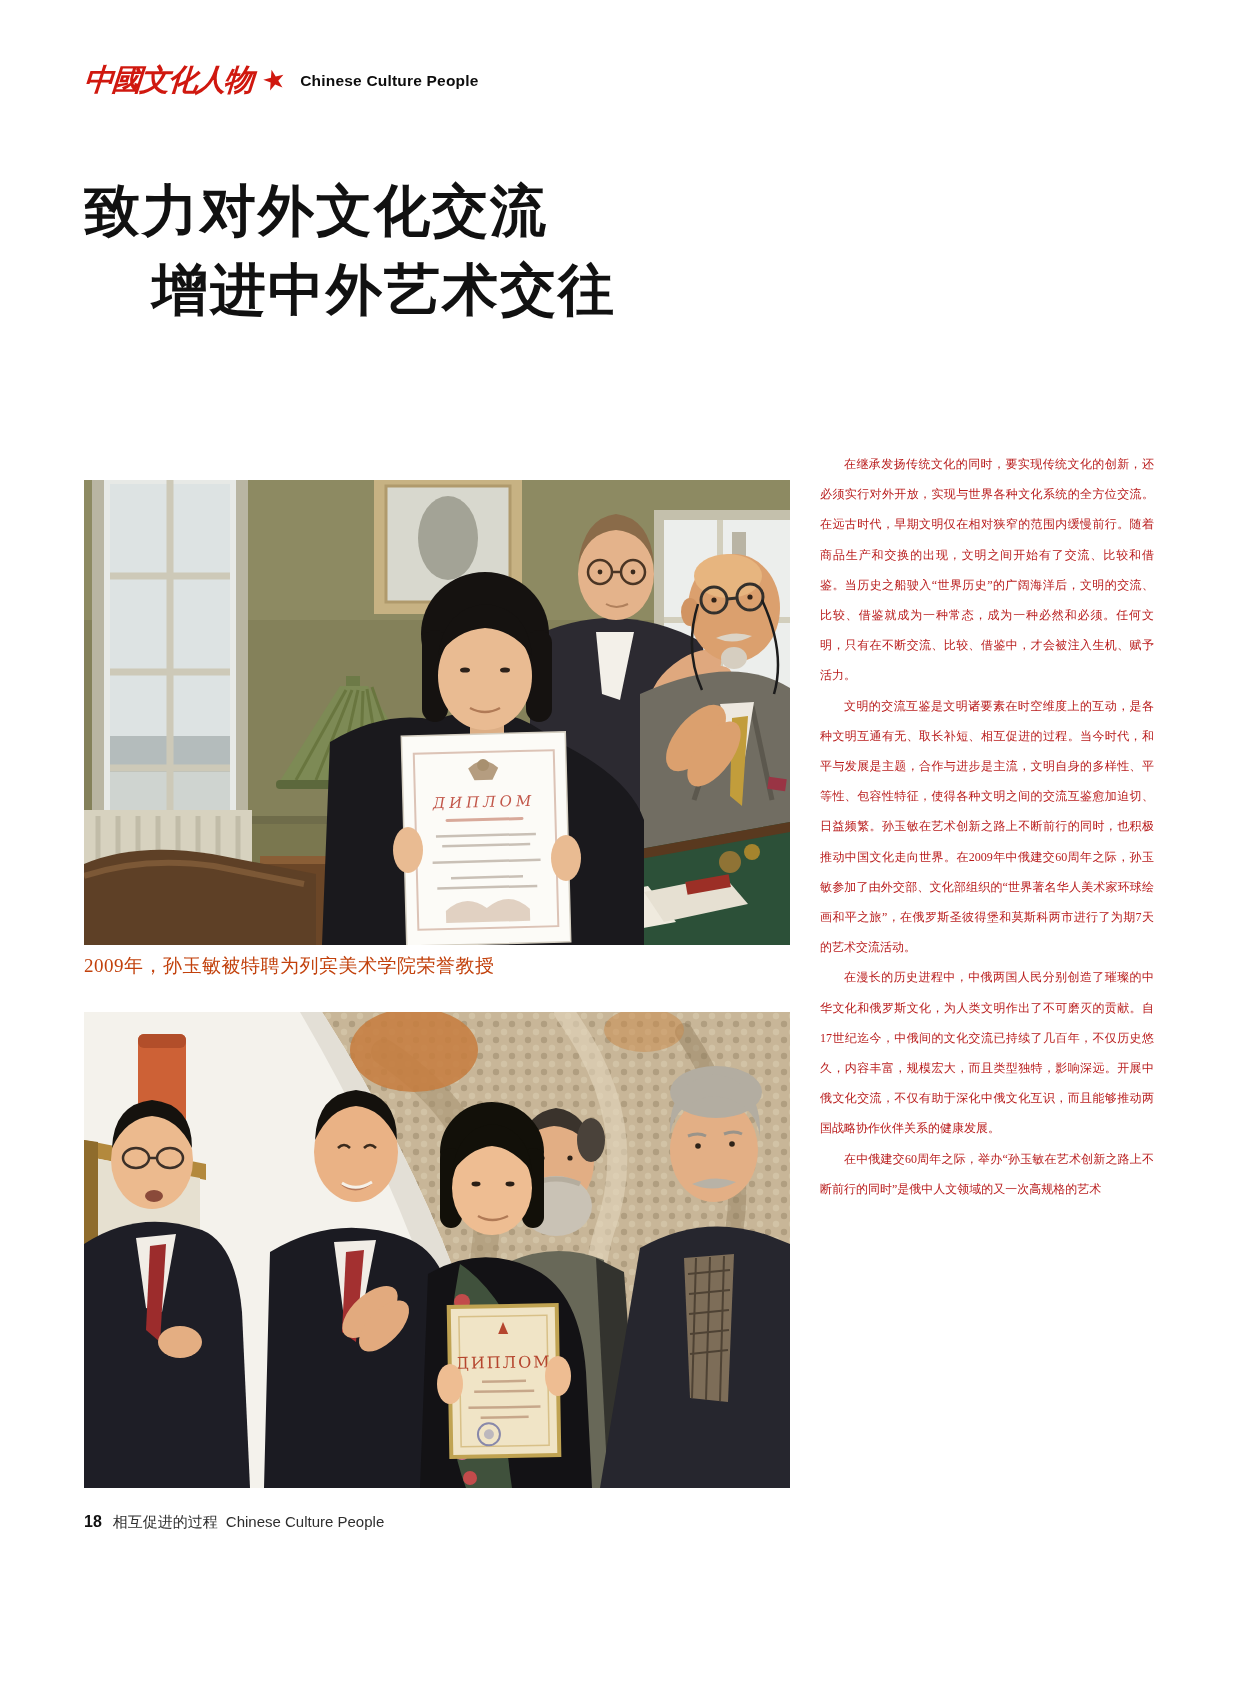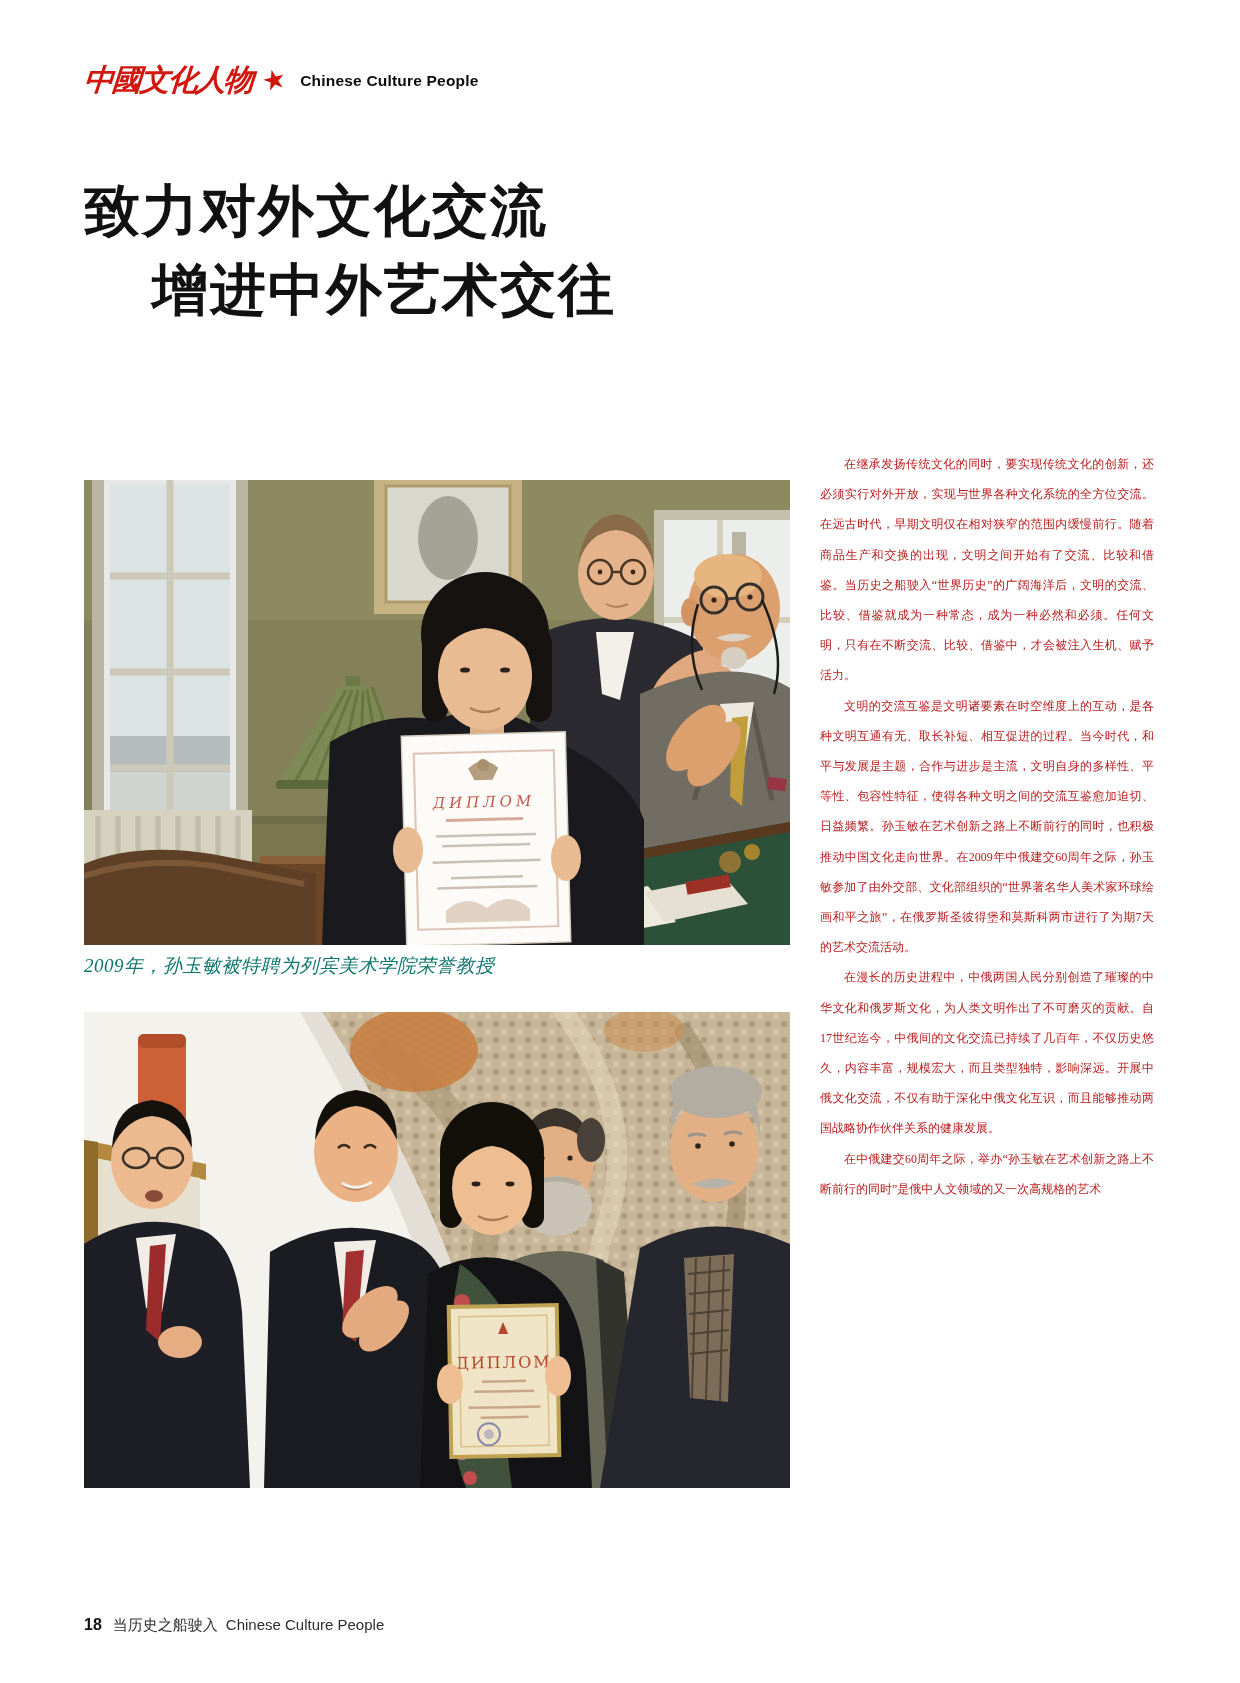--- a/index.html
+++ b/index.html
@@ -20,33 +20,33 @@
             font-size:56px;line-height:79px;letter-spacing:2px;white-space:nowrap;}
   .hl2{display:block;margin-left:68px;}
 
   
   .photo{position:absolute;left:84px;width:706px;margin:0;padding:0;overflow:hidden;background:#ddd;}
   .photo1{top:480px;height:465px;}
   .photo2{top:1012px;height:476px;}
   .photo svg{display:block;}
 
   
-  .caption{position:absolute;left:84px;color:#0f766e;font-family:"Liberation Serif",serif;
-           font-style:italic;font-size:19px;letter-spacing:0.5px;white-space:nowrap;}
+  .caption{position:absolute;left:84px;color:#c2410c;font-family:"Liberation Serif",serif;
+           font-size:19px;letter-spacing:0.5px;white-space:nowrap;}
   .cap1{top:953px;}
   .cap2{top:1496px;}
 
   
   .article-col{position:absolute;left:820px;top:449px;width:334px;color:#b91c1c;
                font-family:"Liberation Serif",serif;font-size:12px;line-height:30.2px;
                text-align:justify;}
   .article-col p{margin:0;text-indent:2em;}
 
   
-  .pagefooter{position:absolute;left:84px;top:1616px;font-family:"Liberation Sans",sans-serif;
+  .pagefooter{position:absolute;left:84px;top:1513px;font-family:"Liberation Sans",sans-serif;
               font-size:15px;color:#2e2e2e;display:flex;align-items:baseline;}
   .pn{font-weight:bold;font-size:16px;color:#111;margin-right:11px;}
   .fzh{margin-right:8px;}
 </style>
 </head>
 <body>
 
 <div class="page">
 
   <header class="masthead">
@@ -368,17 +368,17 @@
 
   <article class="article-col">
     <p>在继承发扬传统文化的同时，要实现传统文化的创新，还必须实行对外开放，实现与世界各种文化系统的全方位交流。在远古时代，早期文明仅在相对狭窄的范围内缓慢前行。随着商品生产和交换的出现，文明之间开始有了交流、比较和借鉴。当历史之船驶入“世界历史”的广阔海洋后，文明的交流、比较、借鉴就成为一种常态，成为一种必然和必须。任何文明，只有在不断交流、比较、借鉴中，才会被注入生机、赋予活力。</p>
     <p>文明的交流互鉴是文明诸要素在时空维度上的互动，是各种文明互通有无、取长补短、相互促进的过程。当今时代，和平与发展是主题，合作与进步是主流，文明自身的多样性、平等性、包容性特征，使得各种文明之间的交流互鉴愈加迫切、日益频繁。孙玉敏在艺术创新之路上不断前行的同时，也积极推动中国文化走向世界。在2009年中俄建交60周年之际，孙玉敏参加了由外交部、文化部组织的“世界著名华人美术家环球绘画和平之旅”，在俄罗斯圣彼得堡和莫斯科两市进行了为期7天的艺术交流活动。</p>
     <p>在漫长的历史进程中，中俄两国人民分别创造了璀璨的中华文化和俄罗斯文化，为人类文明作出了不可磨灭的贡献。自17世纪迄今，中俄间的文化交流已持续了几百年，不仅历史悠久，内容丰富，规模宏大，而且类型独特，影响深远。开展中俄文化交流，不仅有助于深化中俄文化互识，而且能够推动两国战略协作伙伴关系的健康发展。</p>
     <p>在中俄建交60周年之际，举办“孙玉敏在艺术创新之路上不断前行的同时”是俄中人文领域的又一次高规格的艺术</p>
   </article>
 
   <footer class="pagefooter">
     <span class="pn">18</span>
-    <span class="fzh">当历史之船驶入</span>
+    <span class="fzh">相互促进的过程</span>
     <span class="fen">Chinese Culture People</span>
   </footer>
 
 </div>
 
 </body></html>

